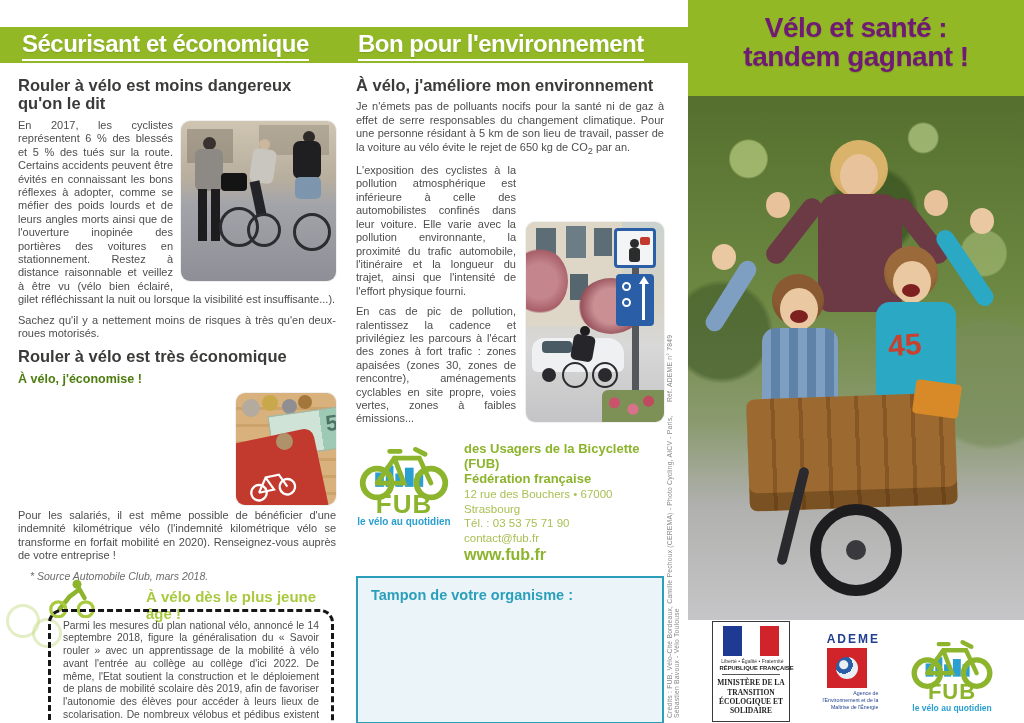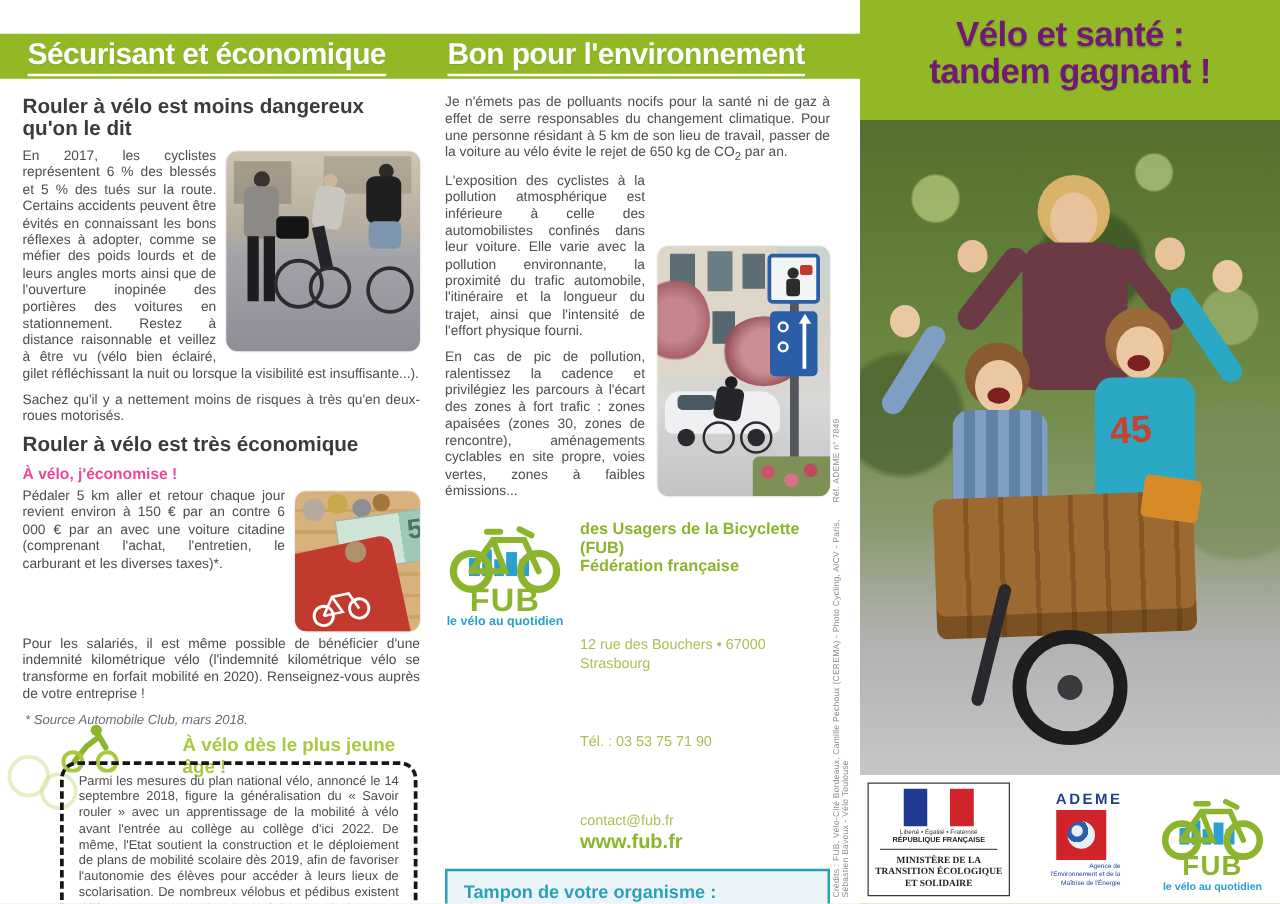--- a/index.html
+++ b/index.html
@@ -15,22 +15,22 @@
     letter-spacing:-0.5px; border-bottom:2px solid #fff; padding-bottom:1px;
     text-shadow:0 1px 1px rgba(90,120,20,.35); white-space:nowrap;
   }
   .bar-title.t1 { left:22px; }
   .bar-title.t2 { left:358px; }
 
   
   h2.sec { color:#3b3b3a; font-size:16.5px; line-height:1.12; font-weight:bold; margin:0 0 6px 0; }
   .body-txt { color:#4d4d4d; font-size:11px; line-height:1.22; text-align:justify; }
   .body-txt p { margin:0 0 7px 0; }
-  .green-sub { color:#ec4899; font-weight:bold; font-size:12.5px; margin:2px 0 5px 0; }
-  .note { color:#6b6b6b; font-style:italic; font-size:10.5px; margin:2px 0 6px 2px; }
+  .green-sub { color:#4d7c0f; font-weight:bold; font-size:12.5px; margin:2px 0 5px 0; }
+  .note { color:#6b6b6b; font-style:italic; font-size:10.5px; margin:2px 0 6px 12px; }
 
   
   .col-left { position:absolute; left:18px; top:76px; width:318px; }
   .col-mid  { position:absolute; left:356px; top:76px; width:308px; }
 
   .photo { border-radius:9px; overflow:hidden; position:relative; box-shadow:0 0 0 1px rgba(0,0,0,.06); }
   .ph-abs { position:absolute; }
 
   
   .photo1 { float:right; width:155px; height:160px; margin:2px 0 4px 8px;
@@ -61,21 +61,21 @@
     border:3.5px dashed #161616; border-radius:14px; padding:8px 12px 6px 12px; }
   .dash-box .body-txt { font-size:10.3px; line-height:1.24; }
 
   
   .fub-block { display:flex; margin-top:10px; align-items:flex-start; }
   .fub-logo { width:96px; flex:0 0 96px; text-align:center; }
   .fub-logo .fub-word { font-size:26px; font-weight:800; color:#8cb42c; line-height:.85; letter-spacing:1px; margin-top:-14px; }
   .fub-logo .fub-tag  { font-size:10px; font-weight:bold; color:#2a9fd0; margin-top:1px; }
   .fub-info { padding-left:12px; padding-top:6px; }
   .fub-info .org { color:#8cb42c; font-weight:bold; font-size:13px; line-height:1.15; }
-  .fub-info .addr { color:#a9c055; font-size:11.5px; line-height:1.3;margin-top:48px; }
+  .fub-info .addr { color:#a9c055; font-size:11.5px; line-height:1.3; }
   .fub-info .site { color:#8cb42c; font-weight:bold; font-size:16px; }
 
   
   .tampon { margin-top:12px; width:100%; height:148px; border:2px solid #2b9fba; background:#ebf5f9; padding:9px 13px; }
   .tampon .lbl { color:#2b9fba; font-weight:bold; font-size:14.5px; }
 
   
   .vert { position:absolute; writing-mode:vertical-rl; transform:rotate(180deg);
     color:#8a8a8a; font-size:6.8px; letter-spacing:.2px; }
   .vert.credits { left:666px; top:408px; height:310px; }
@@ -94,21 +94,21 @@
       radial-gradient(circle at 10% 45%, rgba(70,95,45,.7) 0 46px, transparent 52px),
       radial-gradient(circle at 90% 55%, rgba(120,140,90,.6) 0 60px, transparent 66px),
       linear-gradient(180deg,#55702e 0%,#6d8842 38%,#8a9a6e 62%,#b0b0ae 78%,#c6c6c8 100%);
   }
   .limb { position:absolute; border-radius:10px; }
   .head { position:absolute; border-radius:50%; }
   .logo-strip { position:absolute; left:0; bottom:0; width:336px; height:103px; background:#fff;
     display:flex; align-items:center; justify-content:center; gap:24px; }
 
   
-  .ministry { width:114px; border:1.5px solid #3a3a3a; background:#fff; padding:4px 3px 5px; text-align:center; }
+  .ministry { width:78px; border:1.5px solid #3a3a3a; background:#fff; padding:4px 3px 5px; text-align:center; }
   .flag { width:56px; height:30px; margin:0 auto 2px; display:flex; }
   .flag div { flex:1; }
   .ministry .motto { font-size:6px; transform:scale(.85); color:#333; white-space:nowrap; }
   .ministry .rep { font-size:6.5px; font-weight:bold; color:#222; white-space:nowrap; transform:scale(.9); }
   .ministry .sep { border-top:1px solid #555; margin:3px 6px; }
   .ministry .name { font-family:"Liberation Serif", serif; font-size:7.5px; font-weight:bold; color:#1e1e1e; line-height:1.25; }
 
   
   .ademe { width:66px; text-align:right; }
   .ademe .aname { color:#1f3f8f; font-weight:800; font-size:12px; letter-spacing:2px; }
@@ -175,21 +175,20 @@
           </div>
         <div class="coin" style="left:40px;top:40px;width:17px;height:17px;background:#b0926a;z-index:3;"></div>
         <div class="pouch">
           <svg viewBox="0 0 60 34" style="position:absolute;left:26px;top:30px;width:58px;">
             <circle cx="14" cy="24" r="8" fill="none" stroke="#fff" stroke-width="2.4"></circle>
             <circle cx="44" cy="24" r="8" fill="none" stroke="#fff" stroke-width="2.4"></circle>
             <path d="M14 24 L24 10 L38 10 L44 24 M24 10 L30 24 L14 24" fill="none" stroke="#fff" stroke-width="2.2"></path>
           </svg>
         </div>
       </div>
-      <p>Pédaler 5 km aller et retour chaque jour revient environ à 150 € par an contre 6 000 € par an avec une voiture citadine (comprenant l'achat, l'entretien, le carburant et les diverses taxes)*.</p>
       <p style="clear:right;">Pour les salariés, il est même possible de bénéficier d'une indemnité kilométrique vélo (l'indemnité kilométrique vélo se transforme en forfait mobilité en 2020). Renseignez-vous auprès de votre entreprise !</p>
     </div>
 
     <div class="note">* Source Automobile Club, mars 2018.</div>
 
     <div class="young-sec">
       <div class="wheel-mark" style="left:-12px;top:16px;width:34px;height:34px;"></div>
       <div class="wheel-mark" style="left:14px;top:30px;width:30px;height:30px;"></div>
       <svg class="cyclist-ic" viewBox="0 0 40 32">
         <circle cx="24" cy="5" r="3.6" fill="#8cb42c"></circle>
@@ -198,20 +197,21 @@
         <circle cx="31" cy="25" r="6" fill="none" stroke="#a9c93e" stroke-width="2.6"></circle>
       </svg>
       <div class="young-head">À vélo dès le plus jeune âge !</div>
       <div class="dash-box">
         <div class="body-txt">Parmi les mesures du plan national vélo, annoncé le 14 septembre 2018, figure la généralisation du « Savoir rouler » avec un apprentissage de la mobilité à vélo avant l'entrée au collège au collège d'ici 2022. De même, l'Etat soutient la construction et le déploiement de plans de mobilité scolaire dès 2019, afin de favoriser l'autonomie des élèves pour accéder à leurs lieux de scolarisation. De nombreux vélobus et pédibus existent déjà. Contactez les directions régionales de l'ADEME pour connaître les actions menées sur votre territoire : www.ademe.fr</div>
       </div>
     </div>
   </div>
 
   <div class="col-mid">
+    <h2 class="sec">À vélo, j'améliore mon environnement</h2>
 
     <div class="body-txt">
       <p><span>Je n'émets pas de polluants nocifs pour la santé ni de gaz à effet de serre responsables du changement climatique. Pour une personne résidant à 5 km de son lieu de travail, passer de la voiture au vélo évite le rejet de 650 kg de CO</span><sub>2</sub><span> par an.</span></p>
 
       <div class="photo photo3">
 
         <div class="ph-abs" style="left:0;top:0;width:96px;height:104px;background:#ded7c8;"></div>
         <div class="ph-abs" style="left:10px;top:6px;width:20px;height:30px;background:#5d6d75;"></div>
         <div class="ph-abs" style="left:40px;top:4px;width:20px;height:32px;background:#6d7d85;"></div>
         <div class="ph-abs" style="left:68px;top:6px;width:18px;height:28px;background:#5d6d75;"></div>

